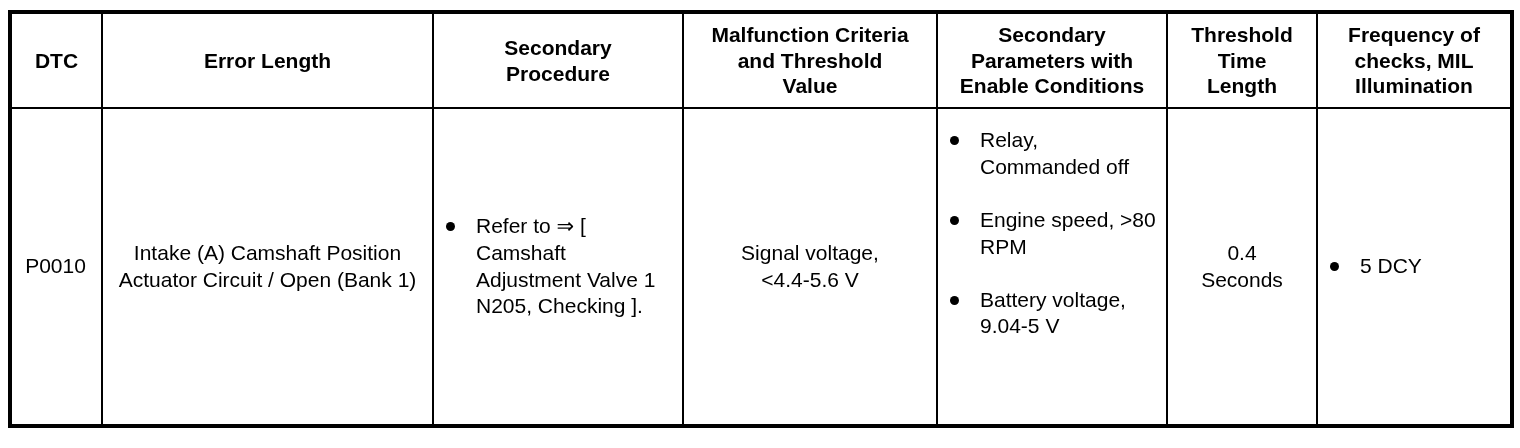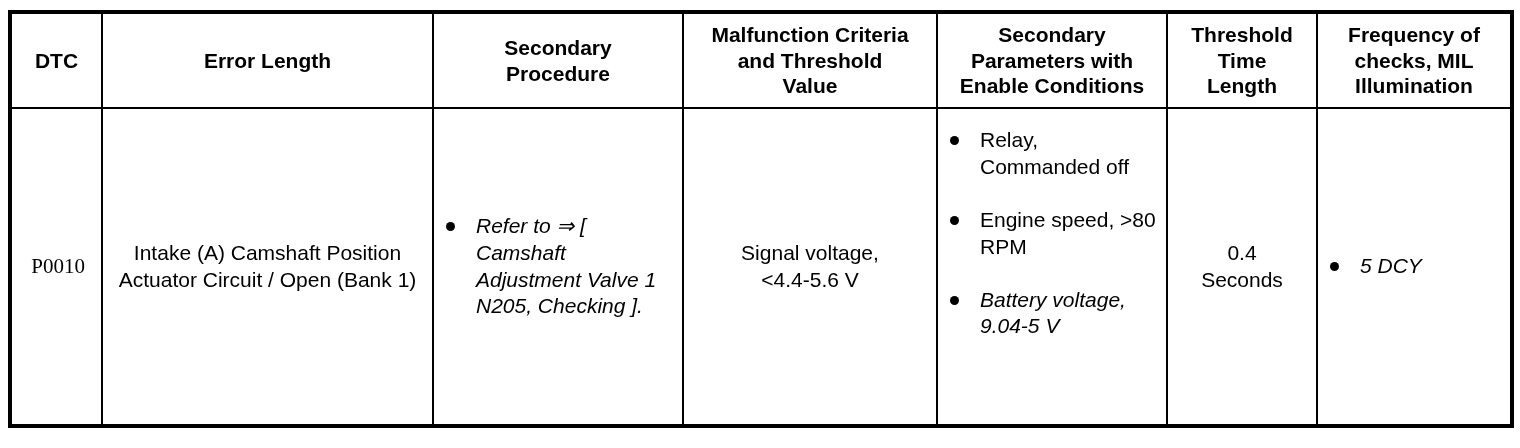--- a/index.html
+++ b/index.html
@@ -51,25 +51,24 @@
   tbody td {
     font-size: 21px;
     font-weight: normal;
     line-height: 1.28;
     vertical-align: middle;
     padding: 6px 8px;
     height: 318px;
     box-sizing: border-box;
   }
   td.cell-dtc {
-    text-align: right;
+    text-align: center;
     vertical-align: middle;
     padding-left: 4px;
-    padding-right: 16px;
-    font-family: Liberation Serif, serif;
+    padding-right: 6px;
   }
   td.cell-text {
     text-align: center;
     vertical-align: middle;
   }
   td.cell-bullets {
     text-align: left;
     vertical-align: middle;
     padding-left: 10px;
   }
@@ -83,21 +82,20 @@
     margin: 0;
     padding: 0;
   }
   .bullet-list li {
     position: relative;
     padding-left: 32px;
     margin: 0 0 26px 0;
   }
   .bullet-list li:last-child {
     margin-bottom: 0;
-    font-style: italic;
   }
   .bullet-list li .dot {
     position: absolute;
     left: 2px;
     top: 9px;
     width: 9px;
     height: 9px;
     background: #000000;
     border-radius: 50%;
   }

